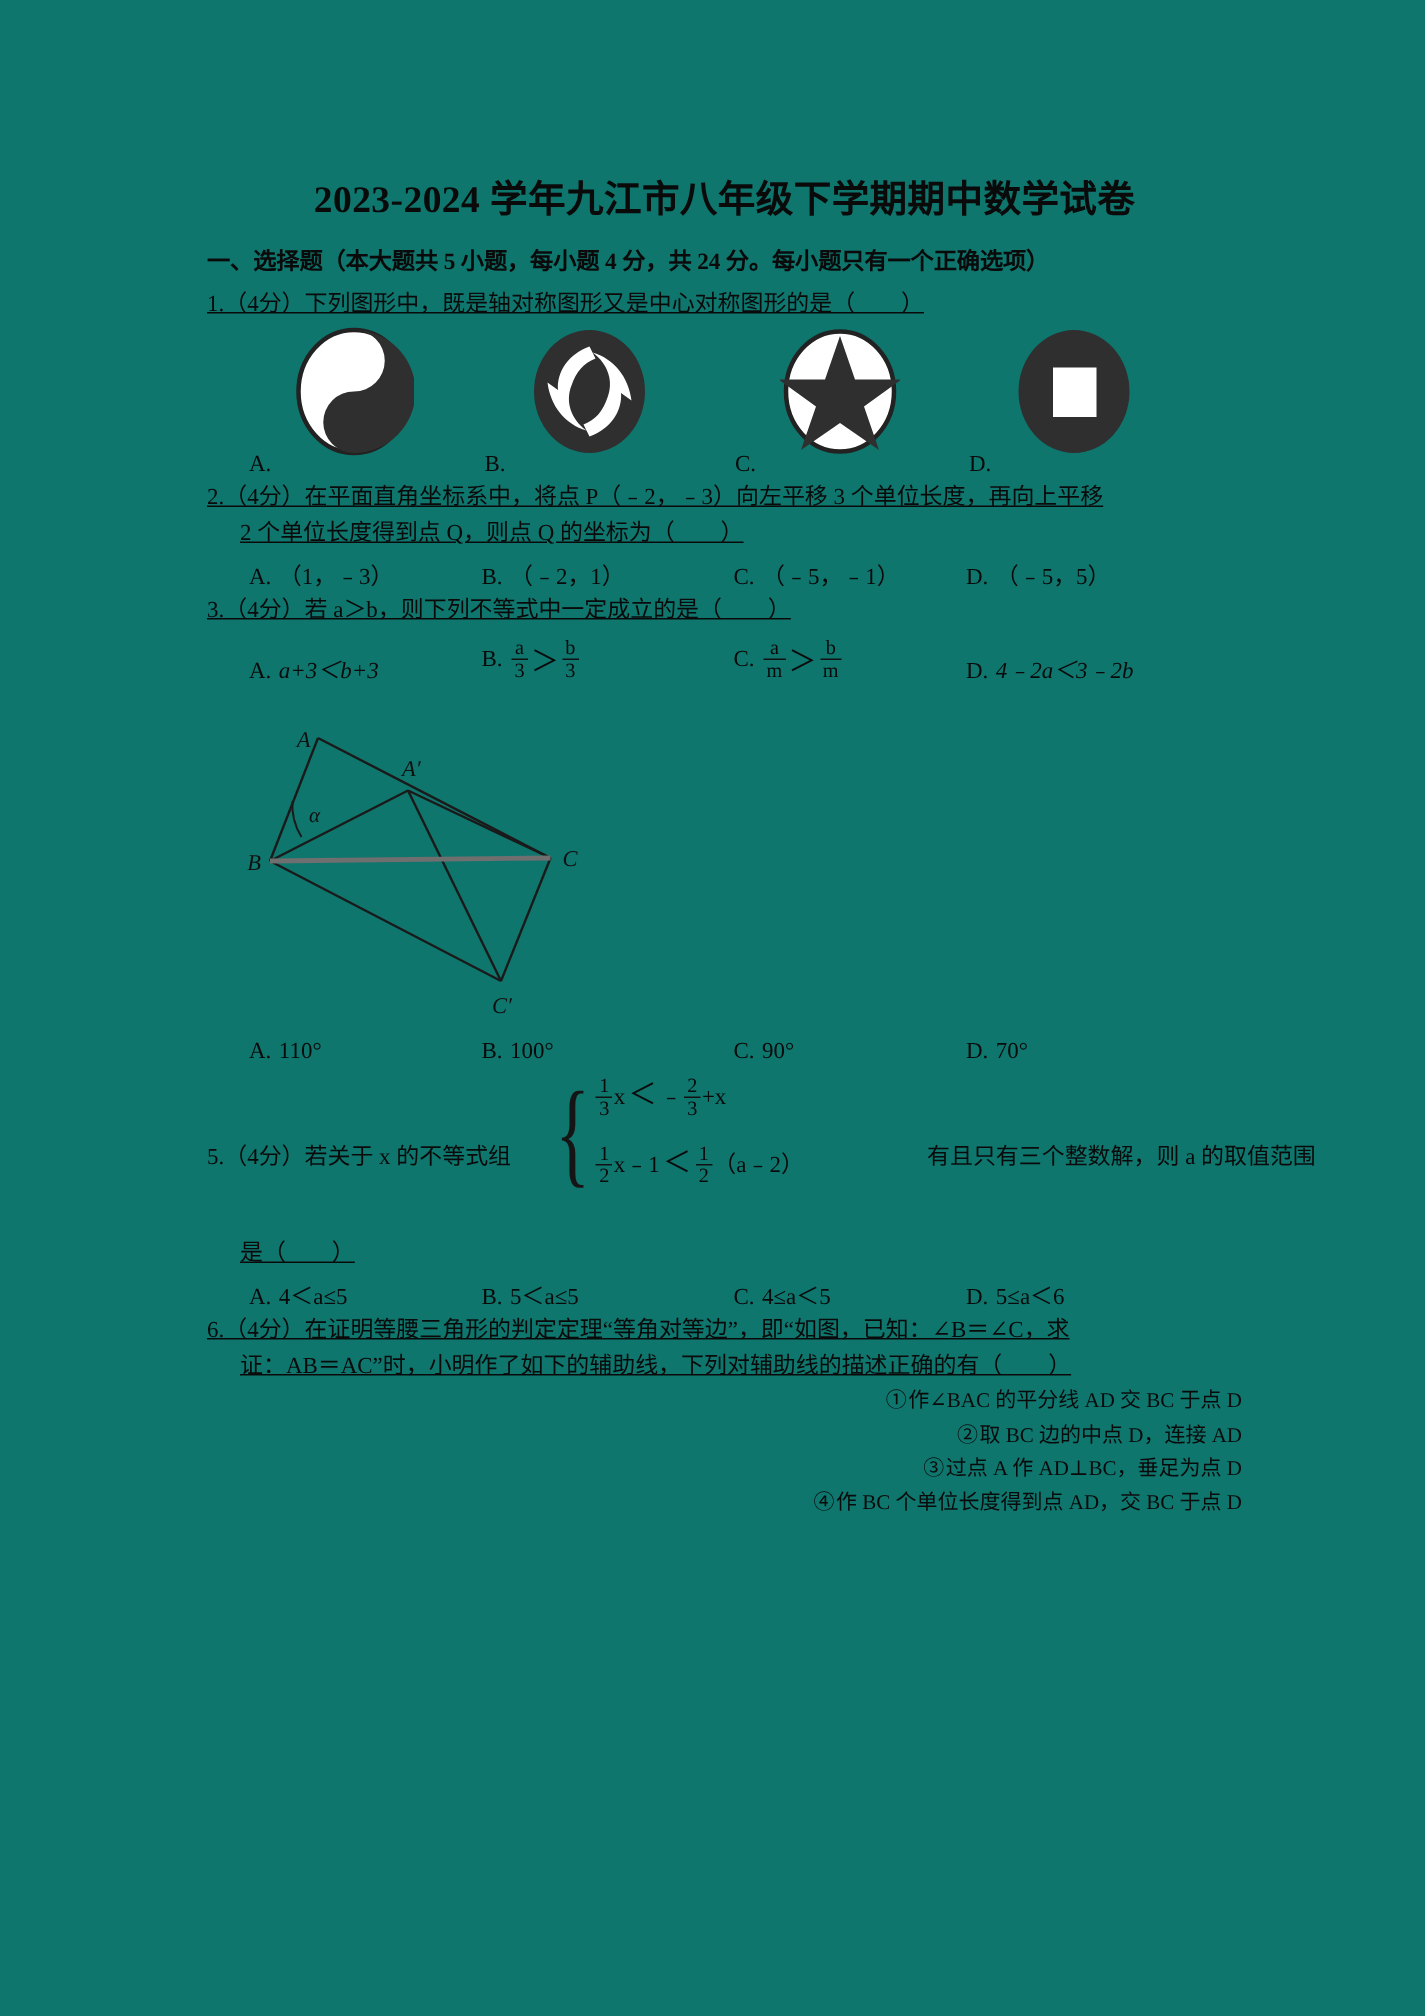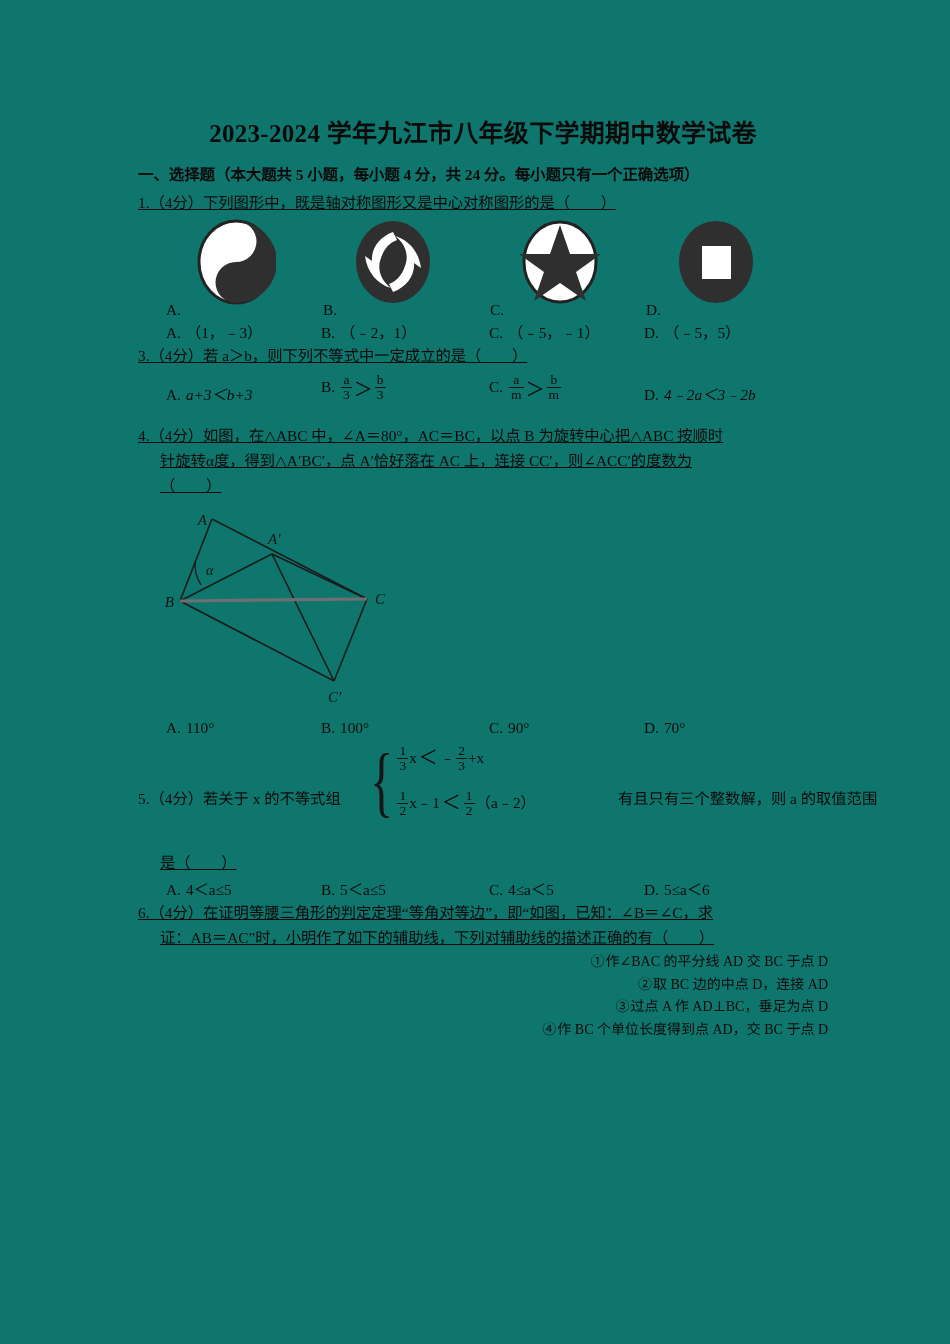--- a/index.html
+++ b/index.html
@@ -260,20 +260,24 @@
         <span class="fl">D.</span>
         <span class="fg">
           <svg width="80" height="88" viewBox="0 0 80 88" aria-hidden="true">
             <ellipse cx="40" cy="44" rx="37" ry="41" fill="#2f2f2f"></ellipse>
             <rect x="26" y="28" width="29" height="33" fill="#ffffff"></rect>
           </svg>
         </span>
       </div>
     </div>
 
+    <div class="question">
+      <span class="q-line">2.（4分）在平面直角坐标系中，将点 P（﹣2，﹣3）向左平移 3 个单位长度，再向上平移</span>
+      <span class="q-line indent">2 个单位长度得到点 Q，则点 Q 的坐标为（　　）</span>
+    </div>
     <div class="options">
       <span class="opt o1">
         <span class="opt-label">A.</span><span>（1，﹣3）</span>
       </span>
       <span class="opt o2">
         <span class="opt-label">B.</span><span>（﹣2，1）</span>
       </span>
       <span class="opt o3">
         <span class="opt-label">C.</span><span>（﹣5，﹣1）</span>
       </span>
@@ -293,25 +297,20 @@
         <span class="opt-label">B.</span><span class="frac"><span class="num">a</span><span class="den">3</span></span><span class="gt-sign">＞</span><span class="frac"><span class="num">b</span><span class="den">3</span></span>
       </span>
       <span class="opt o3">
         <span class="opt-label">C.</span><span class="frac"><span class="num">a</span><span class="den">m</span></span><span class="gt-sign">＞</span><span class="frac"><span class="num">b</span><span class="den">m</span></span>
       </span>
       <span class="opt o4" style="top:8px;">
         <span class="opt-label">D.</span><span class="italic">4﹣2a＜3﹣2b</span>
       </span>
     </div>
 
-    <div class="question" style="margin-top:4px;">
-      <span class="q-line">4.（4分）如图，在△ABC 中，∠A＝80°，AC＝BC，以点 B 为旋转中心把△ABC 按顺时</span>
-      <span class="q-line indent">针旋转α度，得到△A′BC′，点 A′恰好落在 AC 上，连接 CC′，则∠ACC′的度数为</span>
-      <span class="q-line indent">（　　）</span>
-    </div>
 
     <div class="geo-wrap">
       <svg width="260" height="210" viewBox="0 0 260 210">
 
         <g fill="none" stroke="#1a1a1a" stroke-width="1.6">
           <path d="M52 16 L20 98"></path>
           <path d="M52 16 L207 96"></path>
           <path d="M20 98 L112 51"></path>
           <path d="M112 51 L207 96"></path>
           <path d="M112 51 L174 178"></path>

